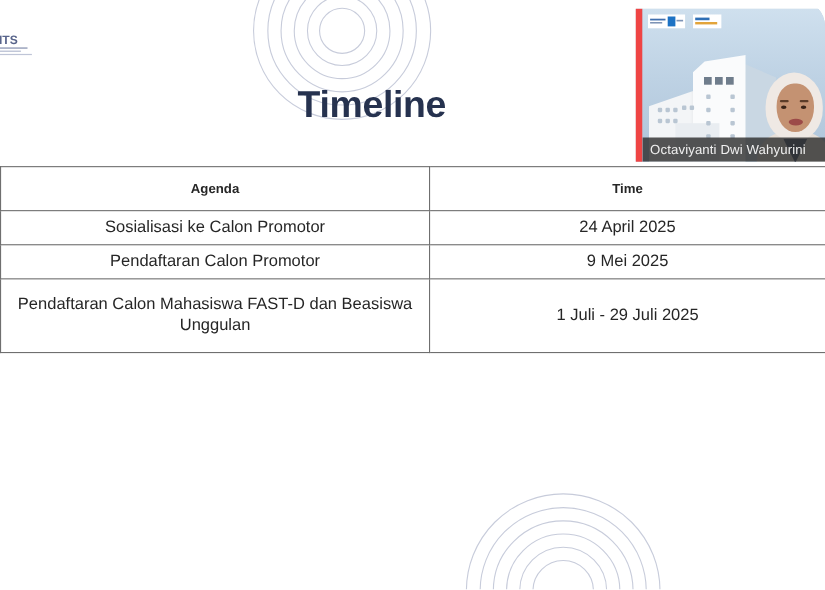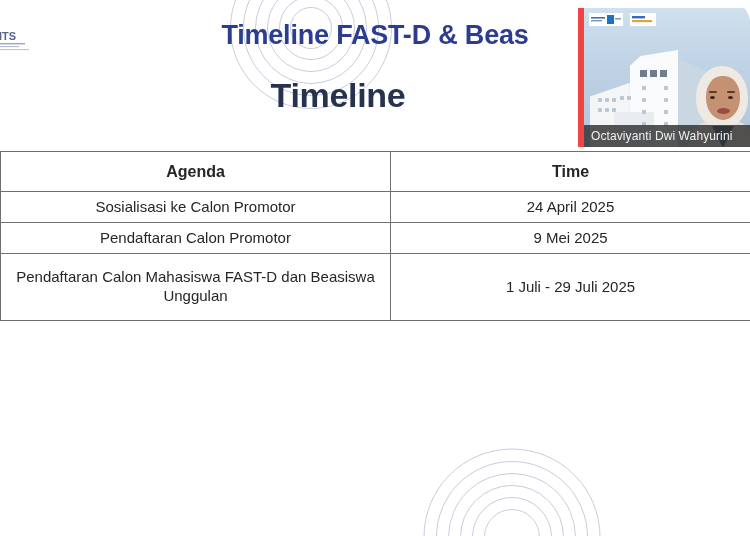--- a/index.html
+++ b/index.html
@@ -101,21 +101,21 @@
   .timeline-table th,
   .timeline-table td {
     border: 1px solid #6f6f6f;
     text-align: center;
     color: #262626;
     padding: 0 6px;
     line-height: 1.25;
   }
   .timeline-table th {
     height: 39px;
-    font-size: 16px;
+    font-size: 12px;
     font-weight: bold;
   }
   .timeline-table td {
     height: 30px;
     font-size: 15px;
     font-weight: normal;
     text-align: center;
   }
   .timeline-table tr.tall td { height: 66px; }
 
@@ -288,21 +288,20 @@
     <div class="ring" style="width:40px;height:40px"></div>
   </div>
 
   <svg class="its-logo" viewBox="0 0 46 30">
     <text x="8" y="14" font-family="Liberation Sans, sans-serif" font-size="11" font-weight="bold" fill="#3c4a77">ITS</text>
     <rect x="8" y="17" width="26" height="1.4" fill="#8d96b4"></rect>
     <rect x="8" y="20" width="20" height="1.1" fill="#a6aec7"></rect>
     <rect x="8" y="23" width="30" height="1.1" fill="#b4bbd1"></rect>
   </svg>
 
-  <div class="slide-title">Timeline FAST-D &amp; Beas</div>
 
   <div class="slide-heading">Timeline</div>
 
   <table class="timeline-table">
     <colgroup>
       <col class="c-agenda">
       <col class="c-time">
     </colgroup>
     <thead>
       <tr>

